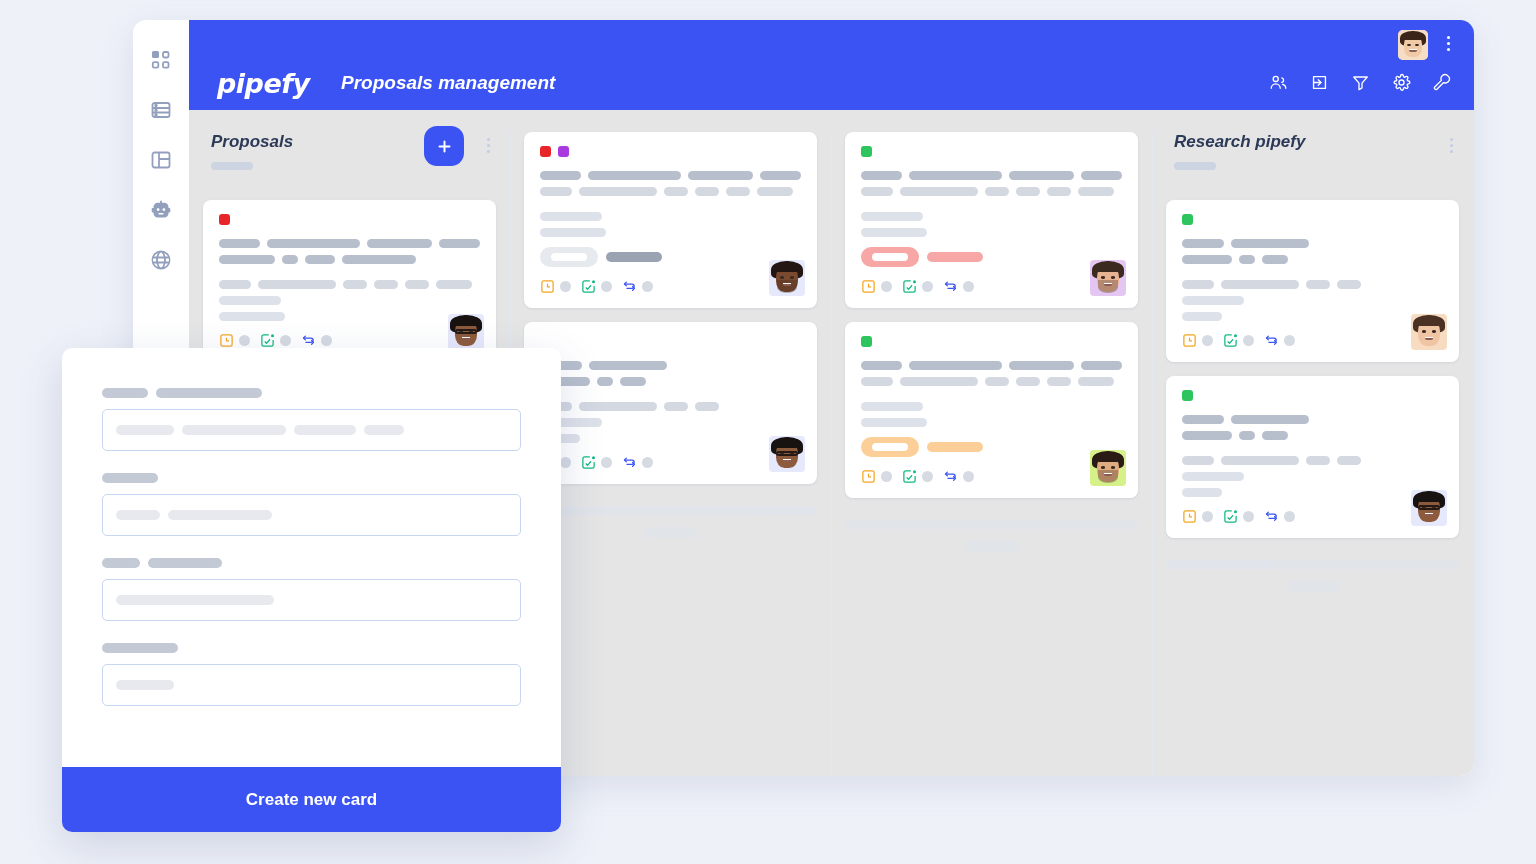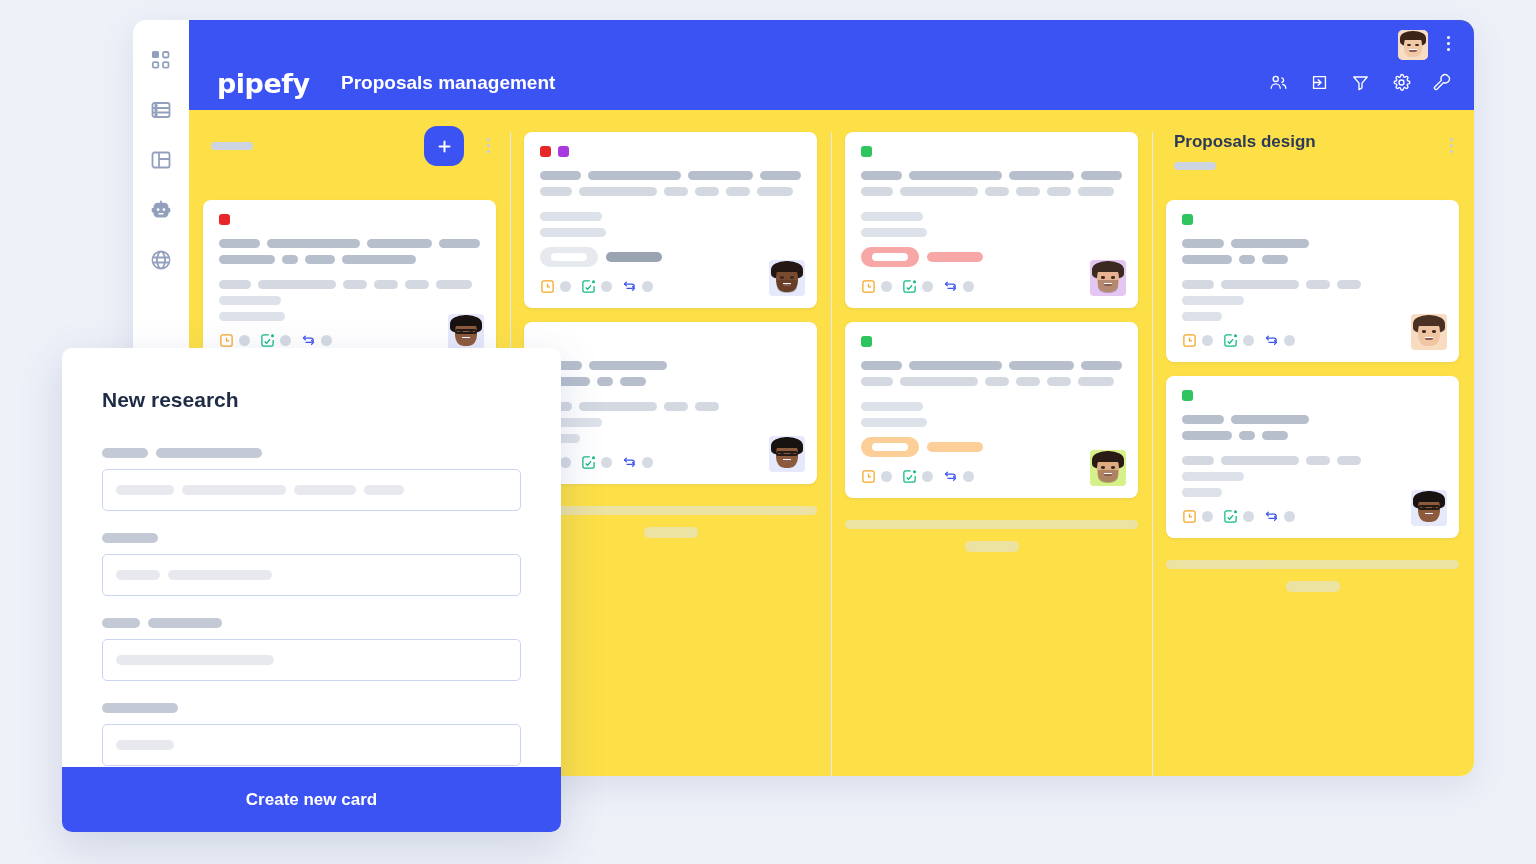--- a/index.html
+++ b/index.html
@@ -27,21 +27,21 @@
     width: 56px; flex: 0 0 56px;
     background: #ffffff;
     padding-top: 28px;
     display: flex; flex-direction: column; align-items: center;
     gap: 26px;
   }
   .side-icon { width: 24px; height: 24px; color: #93a0bd; display:block; }
   .side-icon svg { width: 100%; height: 100%; display: block; }
 
   
-  .main { flex: 1; display: flex; flex-direction: column; min-width: 0; background: #fde047; }
+  .main { flex: 1; display: flex; flex-direction: column; min-width: 0; background: #e5e5e5; font-style: italic; }
 
   
   .topbar {
     height: 90px; background: #3b53f2;
     position: relative; flex: 0 0 90px;
     padding: 0 24px;
   }
   .logo {
     position: absolute; left: 28px; top: 48px;
     font-size: 27px; font-weight: 700; color: #fff;
@@ -272,20 +272,21 @@
           <svg viewBox="0 0 24 24" fill="none" stroke="currentColor" stroke-width="1.7" stroke-linecap="round" stroke-linejoin="round">
               <path d="M20.3 5.2a5.2 5.2 0 0 1-6.9 6.9L5 20.5a2 2 0 0 1-2.8-2.8l8.4-8.4A5.2 5.2 0 0 1 17.5 2.4z"></path>
             </svg>
         </span>
       </div>
     </header>
 
     <section class="board">
         <div class="column">
           <div class="col-head">
+            <div class="col-title">Proposals</div>
             <div class="col-sub"></div>
             <button class="add-btn">
               <svg viewBox="0 0 24 24" fill="none" stroke="currentColor" stroke-width="3.2" stroke-linecap="round">
                 <path d="M12 4v16M4 12h16"></path>
               </svg>
             </button>
             <div class="col-kebab">
               <span class="kebab">
                 <i></i>
                 <i></i>
@@ -645,21 +646,21 @@
               </div>
             </div>
           </div>
           <div class="ghost">
             <div class="g1"></div>
             <div class="g2"></div>
           </div>
         </div>
         <div class="column">
           <div class="col-head">
-            <div class="col-title">Proposals design</div>
+            <div class="col-title">Research pipefy</div>
             <div class="col-sub"></div>
             <div class="col-kebab">
               <span class="kebab">
                 <i></i>
                 <i></i>
                 <i></i>
               </span>
             </div>
           </div>
           <div class="col-body">
@@ -794,21 +795,20 @@
             <div class="g2"></div>
           </div>
         </div>
       </section>
 
   </div>
 </div>
 
 <div class="modal">
   <div class="modal-body">
-    <div class="modal-title">New research</div>
     <div id="modal-fields">
         <div class="field">
           <div class="flabel">
             <span class="sk" style="width:46px"></span>
             <span class="sk" style="width:106px"></span>
           </div>
           <div class="finput">
             <span class="sk" style="width:58px"></span>
             <span class="sk" style="width:104px"></span>
             <span class="sk" style="width:62px"></span>

